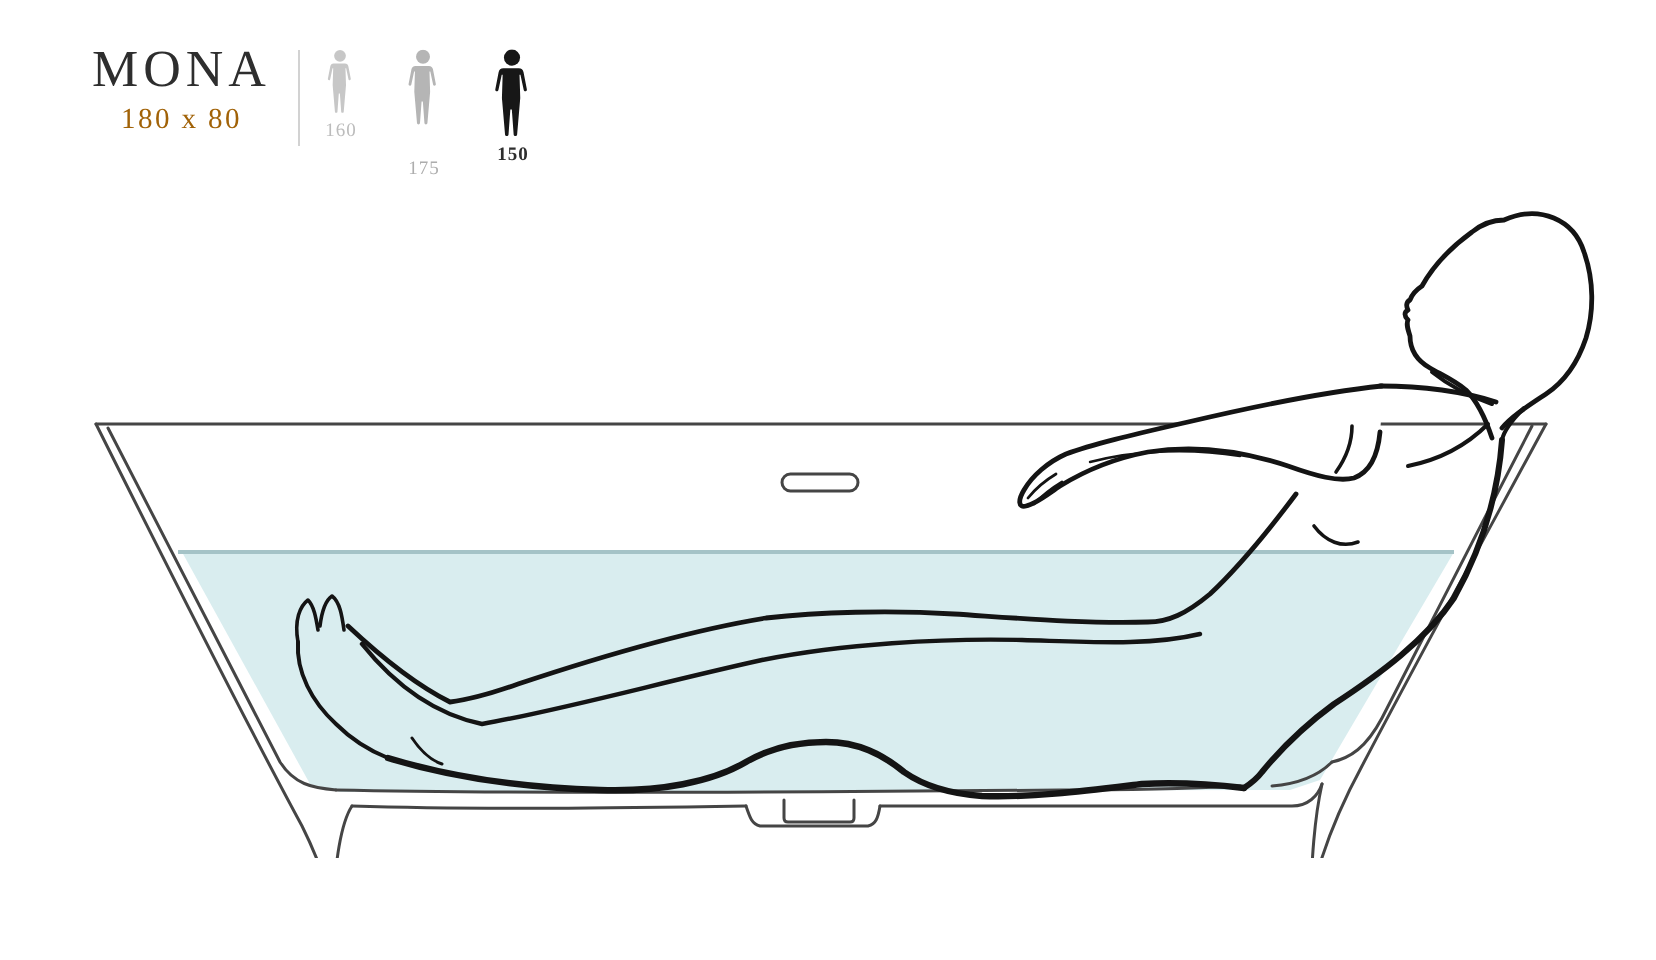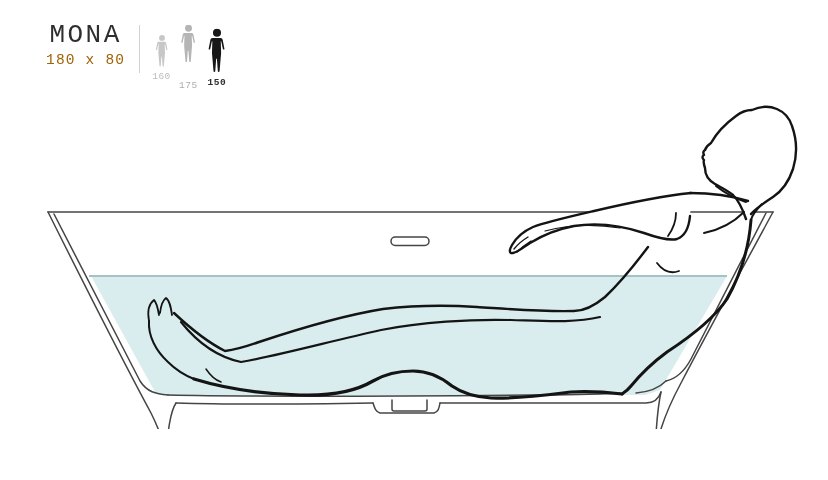--- a/index.html
+++ b/index.html
@@ -1,30 +1,30 @@
 <!DOCTYPE html>
 <html><head>
 <meta charset="utf-8">
 <style>
   html,body{margin:0;padding:0;background:#ffffff;}
   #canvas{
     position:relative;width:828px;height:429px;background:#ffffff;overflow:hidden;
-    font-family:Liberation Mono, monospace;
+    font-family:Liberation Serif, serif;
   }
   
   .header{position:absolute;left:46px;top:22px;display:flex;align-items:flex-start;}
   .brand{display:flex;flex-direction:column;align-items:center;}
   .brand-name{
     font-size:26px;font-weight:500;letter-spacing:2.5px;color:#2e2e2e;line-height:1.0;
   }
   .brand-dims{
     font-size:14.5px;font-weight:400;letter-spacing:1.2px;color:#a16207;margin-top:4px;
   }
   .v-divider{width:1px;height:48px;background:#d2d2d2;margin:3px 12px 0 14px;}
-  .legend{display:flex;align-items:center;gap:8px;padding-top:2px;}
+  .legend{display:flex;align-items:flex-start;gap:24px;padding-top:2px;}
   .legend-option{display:flex;flex-direction:column;align-items:center;justify-content:flex-end;}
   .legend-label{font-size:9.5px;letter-spacing:0.5px;margin-top:3px;line-height:1;}
   .legend-option.selected .legend-label{font-weight:700;}
   
   .scene{position:absolute;left:0;top:0;}
 </style>
 </head>
 <body>
 
 <div id="canvas">

